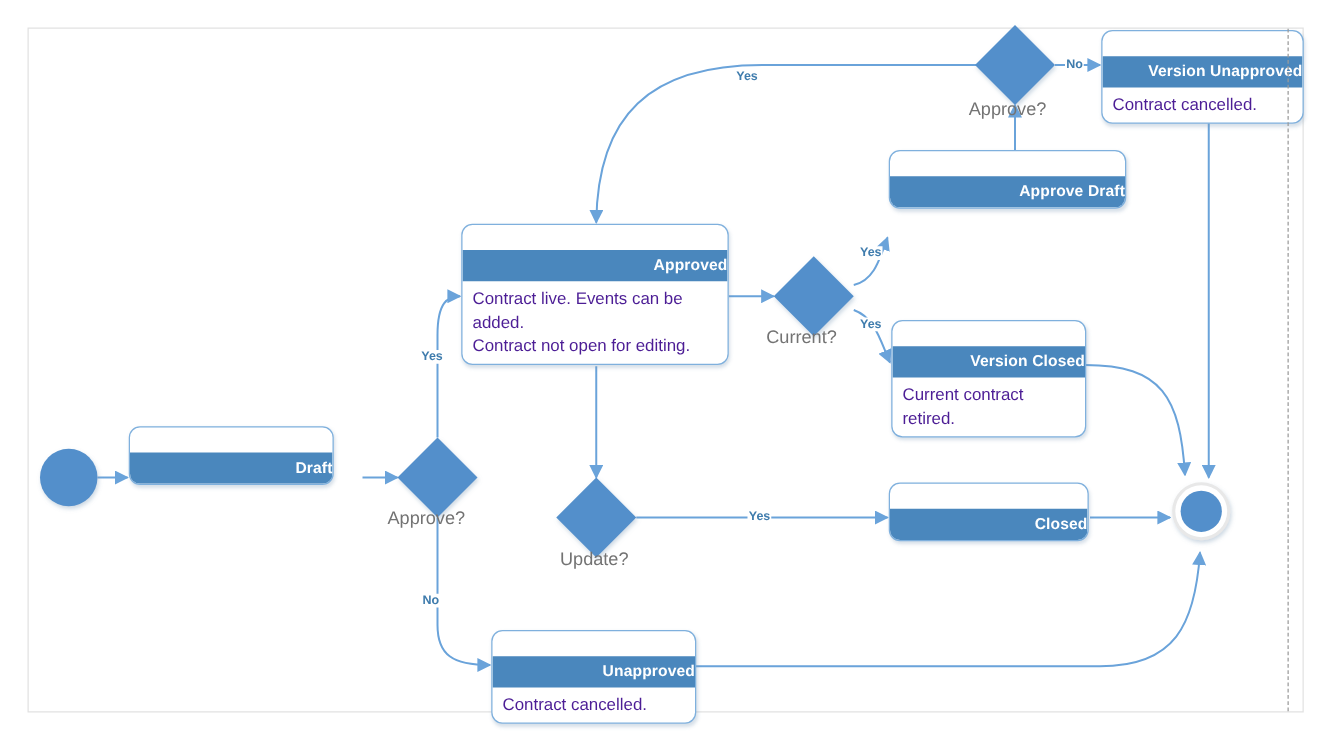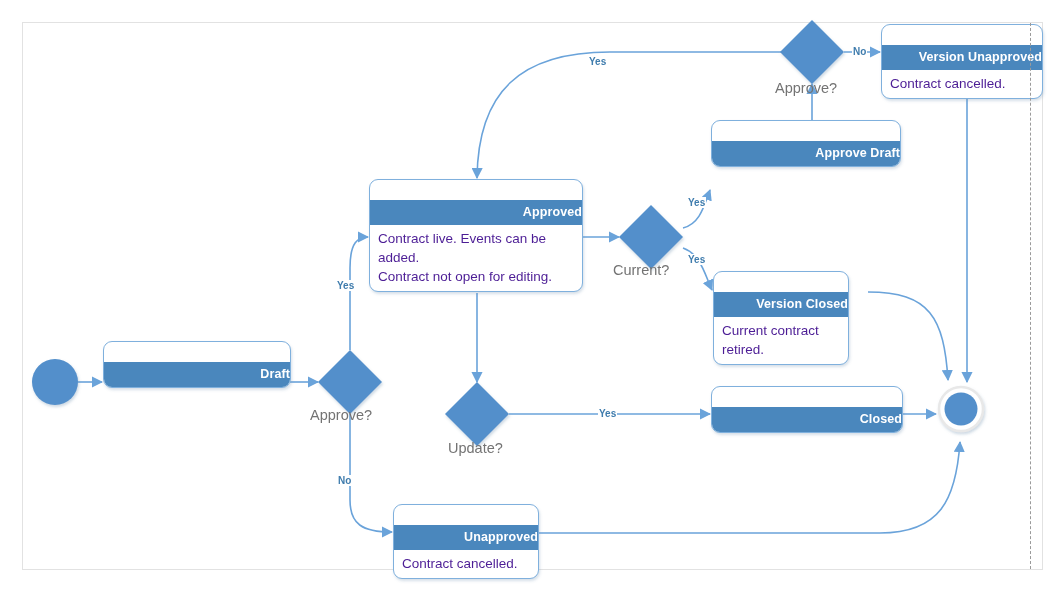--- a/index.html
+++ b/index.html
@@ -162,45 +162,45 @@
     </g>
 
     <g filter="url(#softshadow)">
       <polygon points="350,350 382,382 350,414 318,382" fill="#538fcb"></polygon>
       <polygon points="651,205 683,237 651,269 619,237" fill="#538fcb"></polygon>
       <polygon points="477,382 509,414 477,446 445,414" fill="#538fcb"></polygon>
       <polygon points="812,20 844,52 812,84 780,52" fill="#538fcb"></polygon>
     </g>
   </svg>
 
-  <div class="node" style="left:103px; top:341px; width:188px;">
+  <div class="node" style="left:103px; top:341px; width:164px;">
     <div class="node-title">Draft</div>
   </div>
 
   <div class="node" style="left:369px; top:179px; width:214px;">
     <div class="node-title">Approved</div>
     <div class="node-body">Contract live. Events can be
 added.
 Contract not open for editing.</div>
   </div>
 
-  <div class="node" style="left:393px; top:504px; width:146px;">
+  <div class="node" style="left:393px; top:504px; width:164px;">
     <div class="node-title">Unapproved</div>
     <div class="node-body">Contract cancelled.</div>
   </div>
 
-  <div class="node" style="left:711px; top:386px; width:192px;">
+  <div class="node" style="left:711px; top:386px; width:160px;">
     <div class="node-title">Closed</div>
   </div>
 
   <div class="node" style="left:711px; top:120px; width:190px;">
     <div class="node-title">Approve Draft</div>
   </div>
 
-  <div class="node" style="left:713px; top:271px; width:136px;">
+  <div class="node" style="left:713px; top:256px; width:156px;">
     <div class="node-title">Version Closed</div>
     <div class="node-body">Current contract
 retired.</div>
   </div>
 
   <div class="node" style="left:881px; top:24px; width:162px;">
     <div class="node-title">Version Unapproved</div>
     <div class="node-body">Contract cancelled.</div>
   </div>
 

